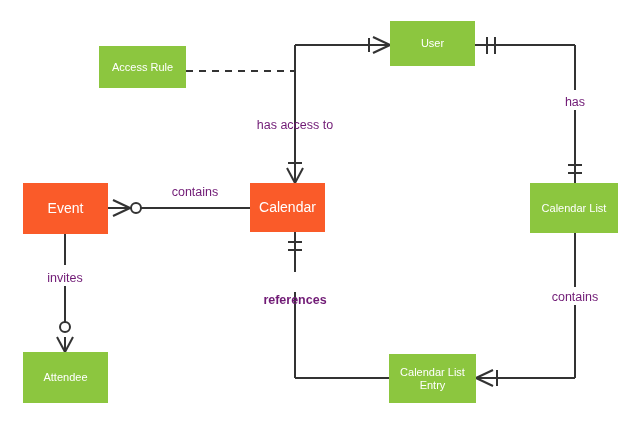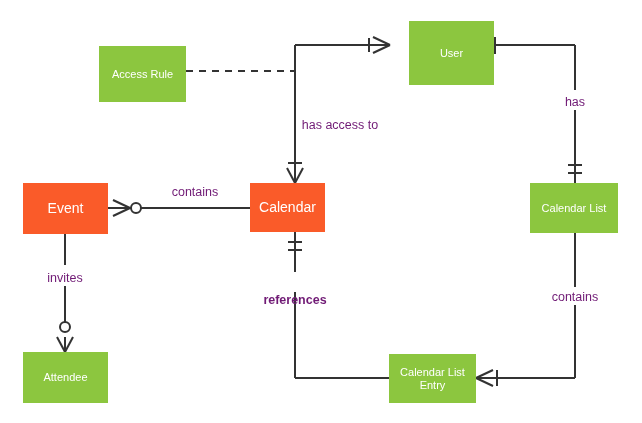--- a/index.html
+++ b/index.html
@@ -129,25 +129,25 @@
       <g stroke-width="2">
         <path d="M 476 378 L 493 370"></path>
         <path d="M 476 378 L 493 378"></path>
         <path d="M 476 378 L 493 386"></path>
         <path d="M 497 370 L 497 386"></path>
       </g>
 
     </g>
   </svg>
 
-  <div class="entity-box green" style="left:99px; top:46px; width:87px; height:56px; font-size:11px;">
+  <div class="entity-box green" style="left:99px; top:46px; width:87px; height:42px; font-size:11px;">
     <span class="entity-label">Access Rule</span>
   </div>
 
-  <div class="entity-box green" style="left:390px; top:21px; width:85px; height:64px; font-size:11px;margin-left:19px;">
+  <div class="entity-box green" style="left:390px; top:21px; width:85px; height:45px; font-size:11px;">
     <span class="entity-label">User</span>
   </div>
 
   <div class="entity-box orange" style="left:23px; top:183px; width:85px; height:51px; font-size:14px;">
     <span class="entity-label">Event</span>
   </div>
 
   <div class="entity-box orange" style="left:250px; top:183px; width:75px; height:49px; font-size:14px;">
     <span class="entity-label">Calendar</span>
   </div>
@@ -158,21 +158,21 @@
 
   <div class="entity-box green" style="left:23px; top:352px; width:85px; height:51px; font-size:11px;">
     <span class="entity-label">Attendee</span>
   </div>
 
   <div class="entity-box green" style="left:389px; top:354px; width:87px; height:49px; font-size:11px;">
     <span class="entity-label" style="white-space:pre-line;">Calendar List
 Entry</span>
   </div>
 
-  <div class="edge-label" style="left:295px; top:125px; transform:translate(-50%,-50%);margin-left:45px;">has access to</div>
+  <div class="edge-label" style="left:295px; top:125px; transform:translate(-50%,-50%);">has access to</div>
 
   <div class="edge-label" style="left:575px; top:102px; transform:translate(-50%,-50%);">has</div>
 
   <div class="edge-label" style="left:195px; top:192px; transform:translate(-50%,-50%);">contains</div>
 
   <div class="edge-label" style="left:65px; top:278px; transform:translate(-50%,-50%);">invites</div>
 
   <div class="edge-label" style="left:295px; top:300px; transform:translate(-50%,-50%);font-weight:bold;">references</div>
 
   <div class="edge-label" style="left:575px; top:297px; transform:translate(-50%,-50%);">contains</div>

